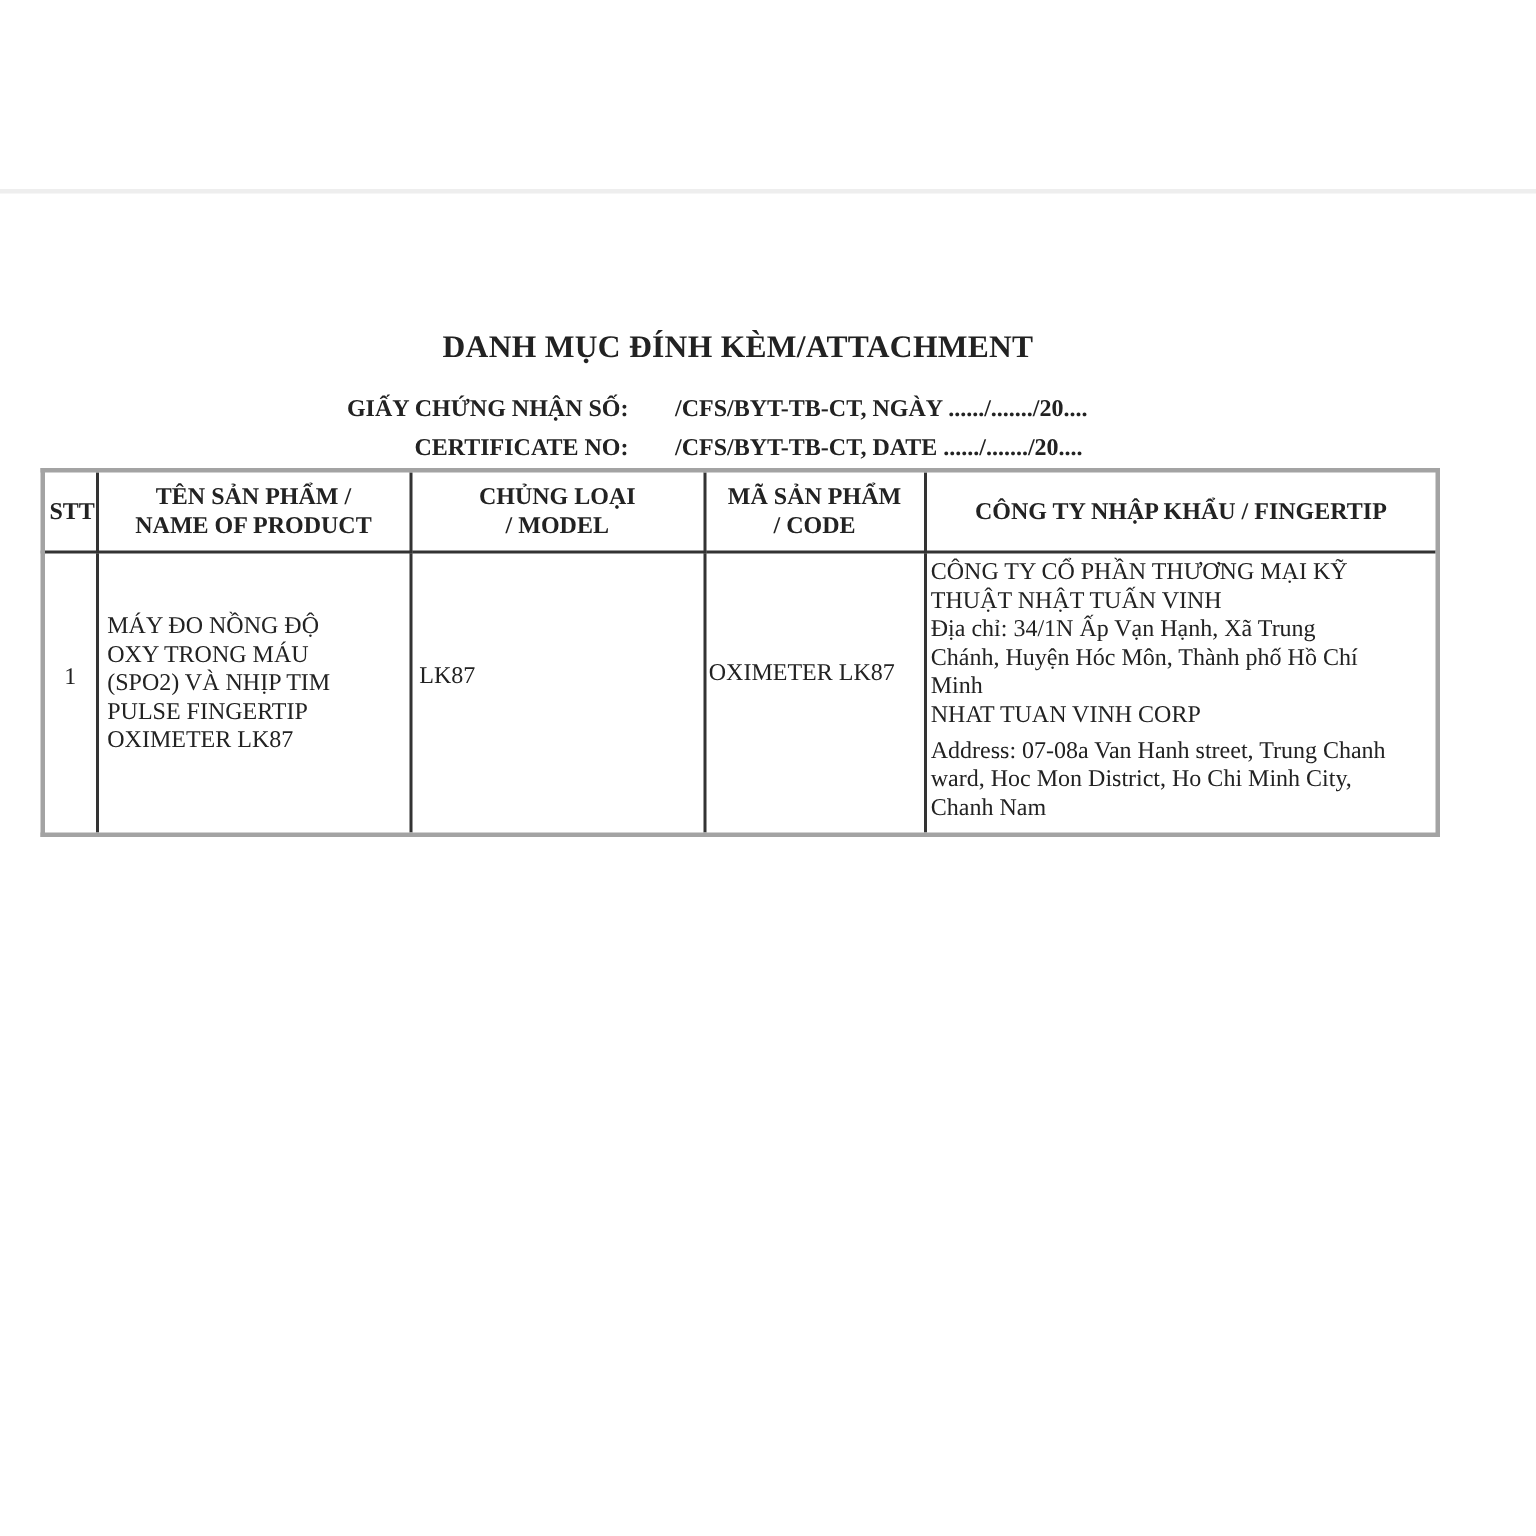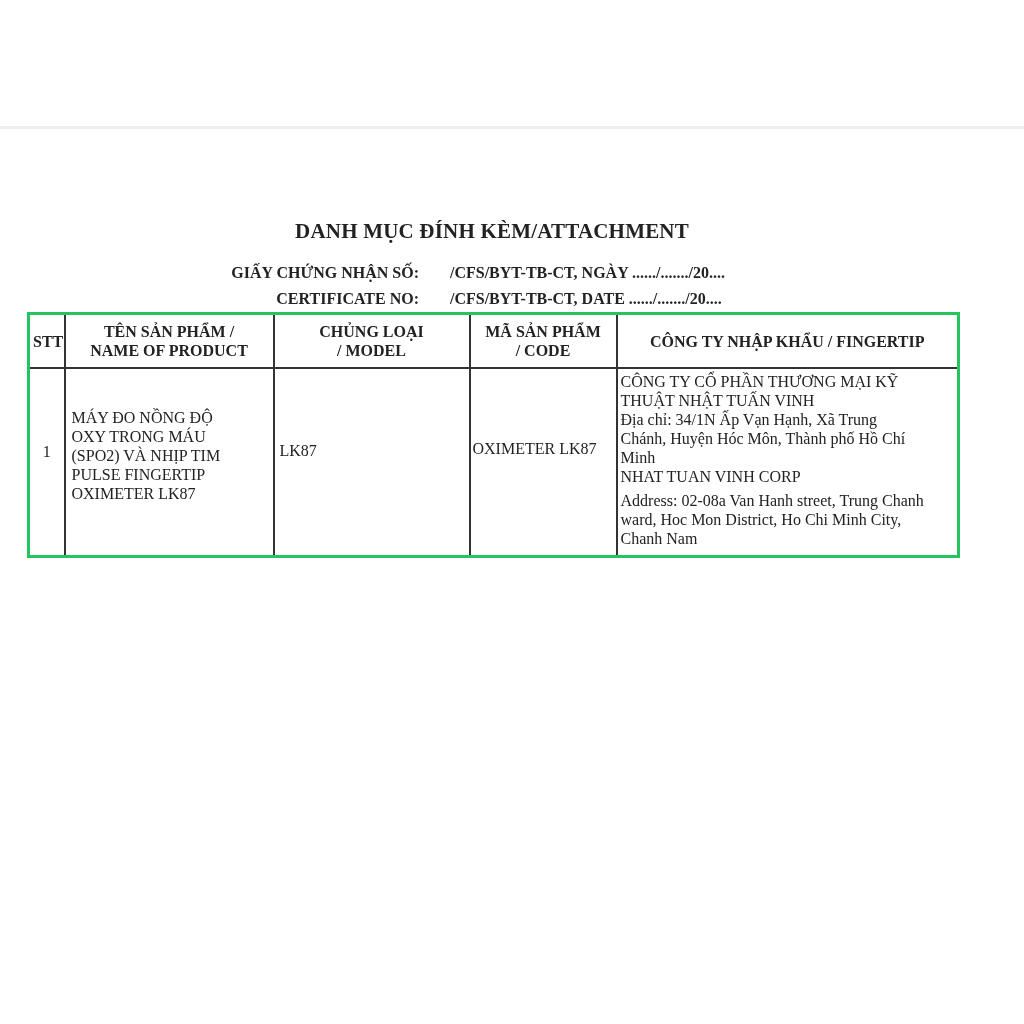--- a/index.html
+++ b/index.html
@@ -54,21 +54,21 @@
   .cert-row1 { top: 264px; }
   .cert-row2 { top: 266px; margin-top: 24px; }
 
   table.products-table {
     position: absolute;
     left: 27px;
     top: 312px;
     width: 930px;
     border-collapse: collapse;
     table-layout: fixed;
-    border: 3px solid #22c55e;
+    border: 3px solid #a3a3a3;
   }
   .products-table th,
   .products-table td {
     border: 2px solid #333333;
     overflow: hidden;
   }
   .products-table th {
     height: 48px;
     font-size: 16px;
     font-weight: bold;
@@ -167,21 +167,21 @@
         </td>
         <td class="td-model">LK87</td>
         <td class="td-code">OXIMETER LK87</td>
         <td class="td-importers">
           <div class="imp-line">CÔNG TY CỔ PHẦN THƯƠNG MẠI KỸ</div>
           <div class="imp-line">THUẬT NHẬT TUẤN VINH</div>
           <div class="imp-line">Địa chỉ: 34/1N Ấp Vạn Hạnh, Xã Trung</div>
           <div class="imp-line">Chánh, Huyện Hóc Môn, Thành phố Hồ Chí</div>
           <div class="imp-line">Minh</div>
           <div class="imp-line">NHAT TUAN VINH CORP</div>
-          <div class="imp-line imp-gap">Address: 02-08a Van Hanh street, Trung Chanh</div>
+          <div class="imp-line imp-gap">Address: 07-08a Van Hanh street, Trung Chanh</div>
           <div class="imp-line">ward, Hoc Mon District, Ho Chi Minh City,</div>
           <div class="imp-line">Chanh Nam</div>
         </td>
       </tr>
     </tbody>
   </table>
 
 </div>
 
 </body></html>

